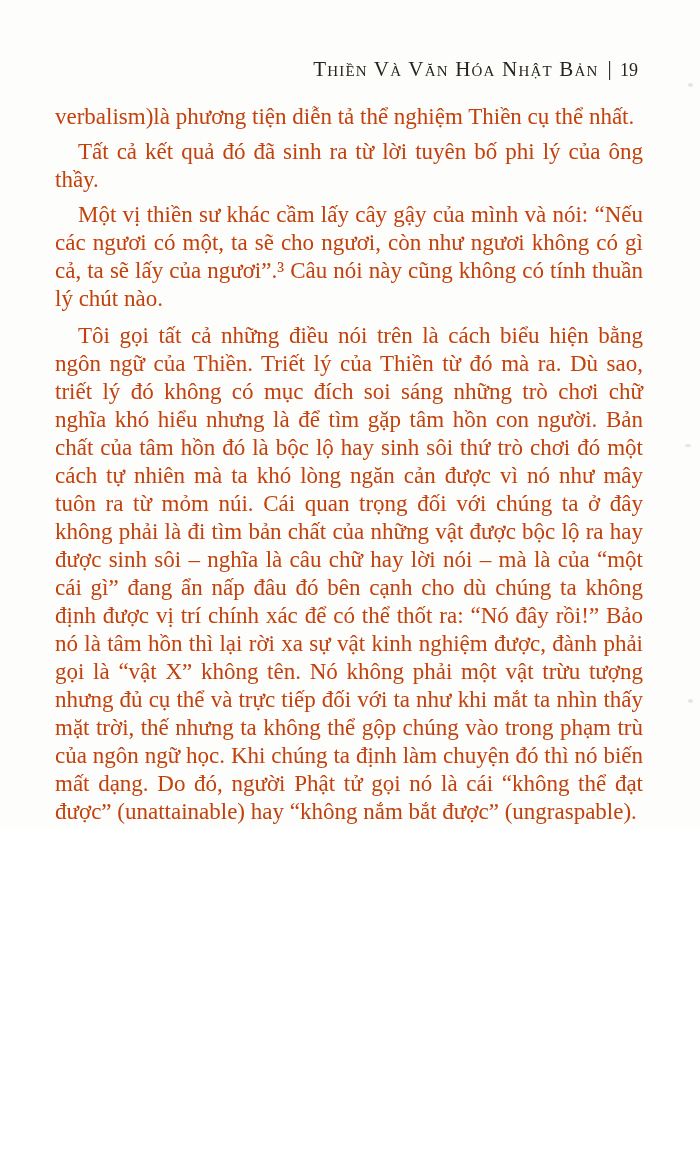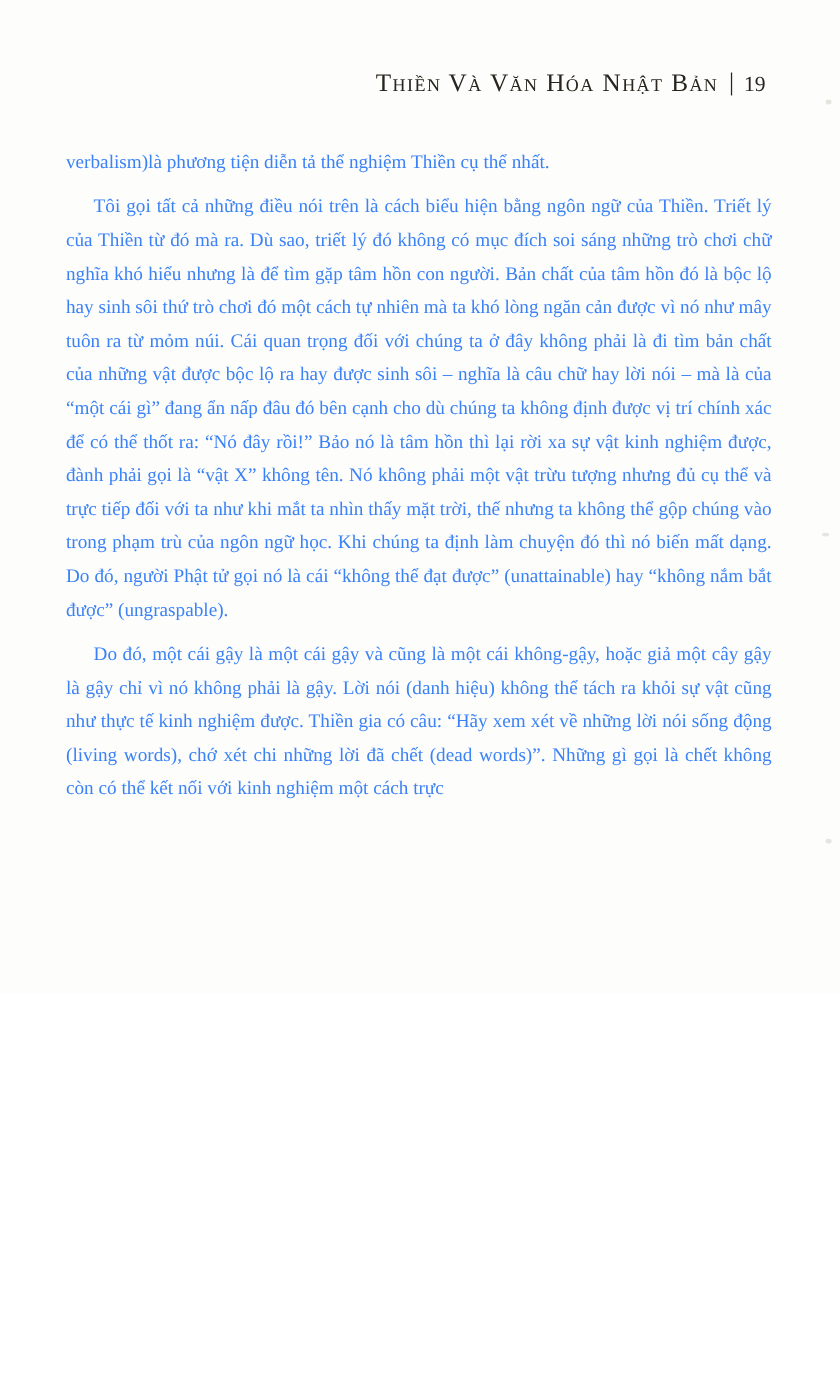--- a/index.html
+++ b/index.html
@@ -35,26 +35,25 @@
   }
   .running-head .pageno {
     font-variant: normal;
     font-size: 18px;
     letter-spacing: 0;
   }
   
   .page-body {
     position: absolute;
     top: 103px; left: 55px; right: 57px;
-    font-size: 16px;
+    font-size: 23px;
     line-height: 28px;
     text-align: justify;
-    color: #3b82f6;
+    color: #c2410c;
     z-index: 2;
-    margin-top: 19px;
   }
   .para { margin: 0 0 7px 0; }
   .para.indent { text-indent: 23px; }
   .para.spaced { margin-top: 9px; }
   
   .watermark { position: absolute; inset: 0; z-index: 1; pointer-events: none; }
   .wm-brand {
     position: absolute;
     left: 146px; top: 1028px;
     font-family: "DejaVu Serif", serif;
@@ -106,20 +105,22 @@
     <span>Thiền Và Văn Hóa Nhật Bản</span><span class="sep">|</span><span class="pageno">19</span>
   </div>
 
   <div class="watermark">
     <div class="wm-brand">davibooks</div>
     <div class="wm-slogan">Khát vọng tri thức</div>
   </div>
 
   <div class="page-body" id="paragraph-host">
       <p class="para">verbalism)là phương tiện diễn tả thể nghiệm Thiền cụ thể nhất.</p>
+      <p class="para indent">Tất cả kết quả đó đã sinh ra từ lời tuyên bố phi lý của ông thầy.</p>
+      <p class="para indent">Một vị thiền sư khác cầm lấy cây gậy của mình và nói: “Nếu các ngươi có một, ta sẽ cho ngươi, còn như ngươi không có gì cả, ta sẽ lấy của ngươi”.³ Câu nói này cũng không có tính thuần lý chút nào.</p>
       <p class="para indent spaced">Tôi gọi tất cả những điều nói trên là cách biểu hiện bằng ngôn ngữ của Thiền. Triết lý của Thiền từ đó mà ra. Dù sao, triết lý đó không có mục đích soi sáng những trò chơi chữ nghĩa khó hiểu nhưng là để tìm gặp tâm hồn con người. Bản chất của tâm hồn đó là bộc lộ hay sinh sôi thứ trò chơi đó một cách tự nhiên mà ta khó lòng ngăn cản được vì nó như mây tuôn ra từ mỏm núi. Cái quan trọng đối với chúng ta ở đây không phải là đi tìm bản chất của những vật được bộc lộ ra hay được sinh sôi – nghĩa là câu chữ hay lời nói – mà là của “một cái gì” đang ẩn nấp đâu đó bên cạnh cho dù chúng ta không định được vị trí chính xác để có thể thốt ra: “Nó đây rồi!” Bảo nó là tâm hồn thì lại rời xa sự vật kinh nghiệm được, đành phải gọi là “vật X” không tên. Nó không phải một vật trừu tượng nhưng đủ cụ thể và trực tiếp đối với ta như khi mắt ta nhìn thấy mặt trời, thế nhưng ta không thể gộp chúng vào trong phạm trù của ngôn ngữ học. Khi chúng ta định làm chuyện đó thì nó biến mất dạng. Do đó, người Phật tử gọi nó là cái “không thể đạt được” (unattainable) hay “không nắm bắt được” (ungraspable).</p>
       <p class="para indent spaced">Do đó, một cái gậy là một cái gậy và cũng là một cái không-gậy, hoặc giả một cây gậy là gậy chỉ vì nó không phải là gậy. Lời nói (danh hiệu) không thể tách ra khỏi sự vật cũng như thực tế kinh nghiệm được. Thiền gia có câu: “Hãy xem xét về những lời nói sống động (living words), chớ xét chi những lời đã chết (dead words)”. Những gì gọi là chết không còn có thể kết nối với kinh nghiệm một cách trực</p>
     </div>
 
   <div class="fade-overlay"></div>
   <div class="speck s1"></div>
   <div class="speck s2"></div>
   <div class="speck s3"></div>
   <div class="speck s4"></div>
 

